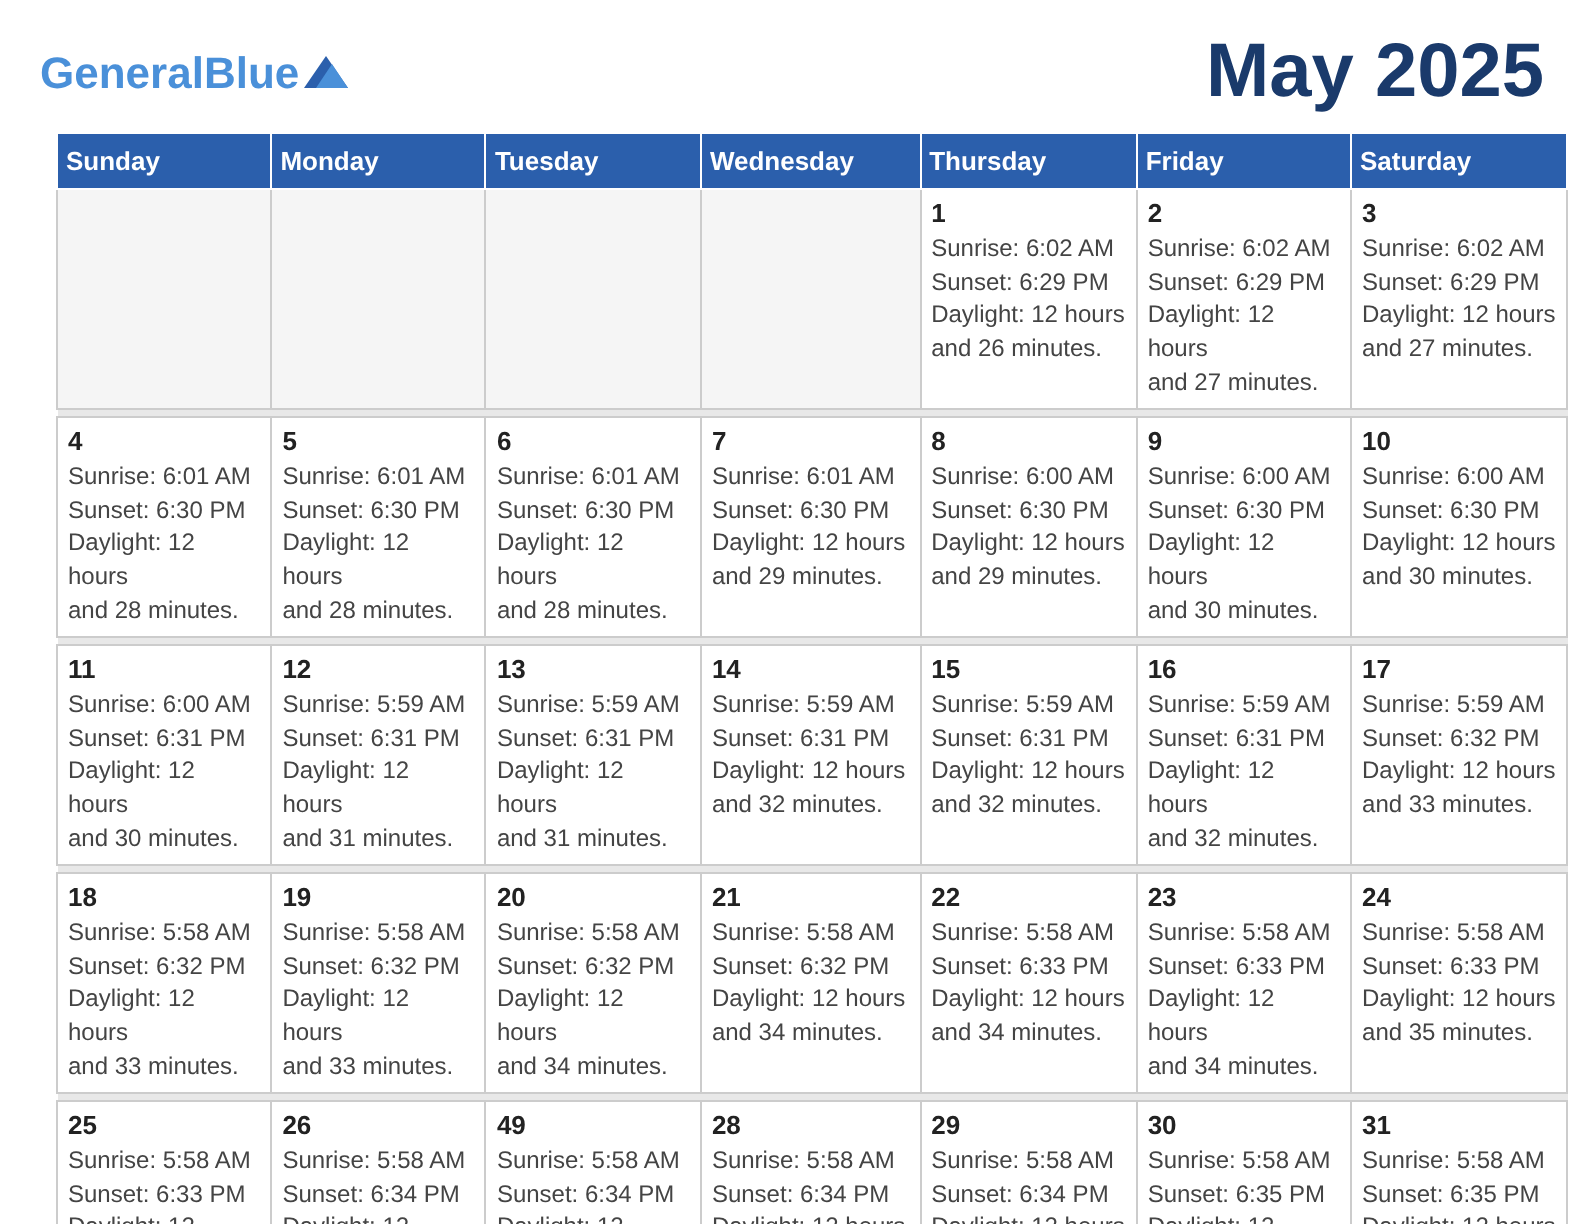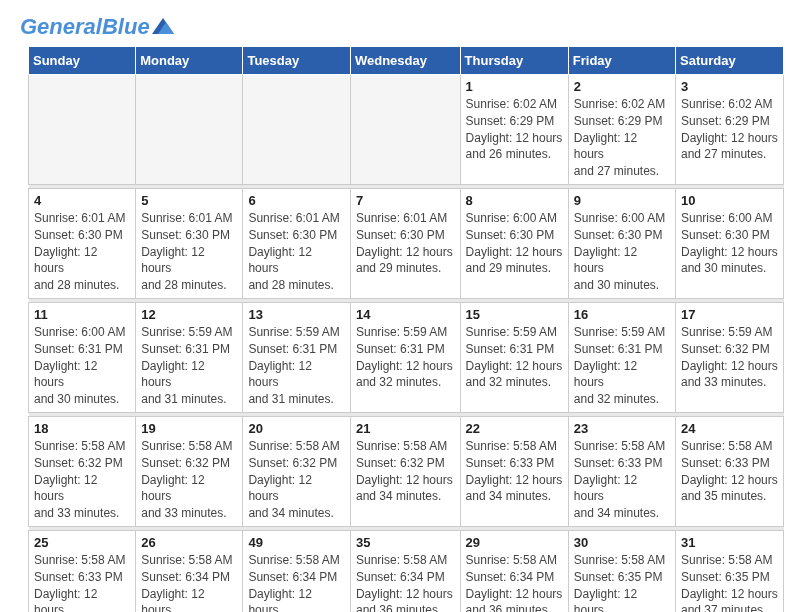--- a/index.html
+++ b/index.html
@@ -7,21 +7,20 @@
       font-family: Arial, sans-serif;
       background: #fff;
       width: 792px;
       min-height: 612px;
     }
     .header {
       display: flex;
       align-items: center;
       justify-content: space-between;
       padding: 16px 20px 8px 20px;
-      font-style: italic;
     }
     .logo {
       display: flex;
       flex-direction: column;
       align-items: flex-start;
     }
     .logo-text {
       font-size: 22px;
       font-weight: bold;
       color: #1a3a6b;
@@ -105,20 +104,21 @@
       <span class="logo-text">
         <span>General</span><span style="color:#4a90d9;">Blue</span>
       </span>
       <svg width="22" height="16" viewBox="0 0 22 16" style="margin-left:2px;margin-top:-2px;">
         <polygon points="0,16 11,0 22,16" fill="#2b5fac"></polygon>
         <polygon points="6,16 14,4 22,16" fill="#4a90d9"></polygon>
       </svg>
     </div>
   </div>
   <div class="title-block">
+    <div class="month-title">May 2025</div>
   </div>
 </div>
 
 <div class="calendar-wrap">
   <table class="calendar-table">
     <thead>
       <tr class="cal-header">
       <th>Sunday</th>
           <th>Monday</th>
           <th>Tuesday</th>
@@ -337,21 +337,21 @@
 and 35 minutes.</div>
           </td>
           <td>
             <span class="day-num">49</span>
             <div class="day-info" style="white-space: pre-line;">Sunrise: 5:58 AM
 Sunset: 6:34 PM
 Daylight: 12 hours
 and 36 minutes.</div>
           </td>
           <td>
-            <span class="day-num">35</span>
+            <span class="day-num">28</span>
             <div class="day-info" style="white-space: pre-line;">Sunrise: 5:58 AM
 Sunset: 6:34 PM
 Daylight: 12 hours
 and 36 minutes.</div>
           </td>
           <td>
             <span class="day-num">29</span>
             <div class="day-info" style="white-space: pre-line;">Sunrise: 5:58 AM
 Sunset: 6:34 PM
 Daylight: 12 hours

